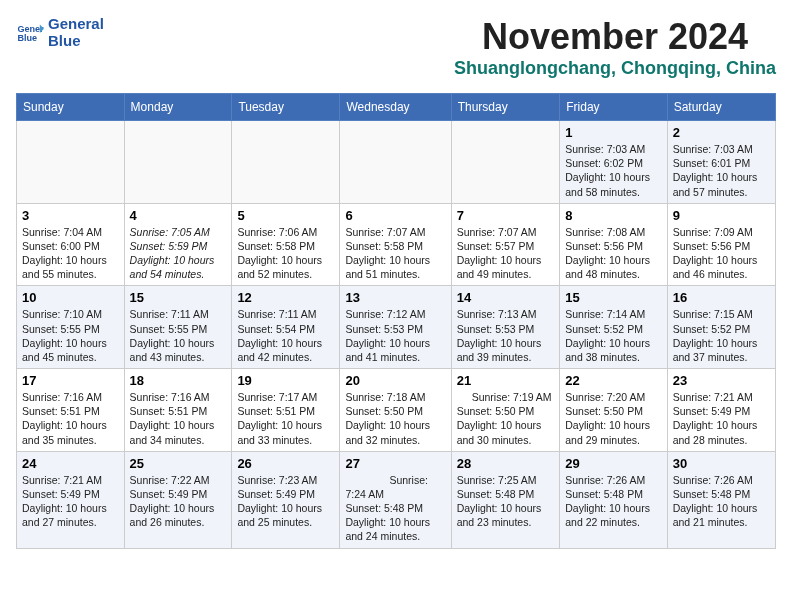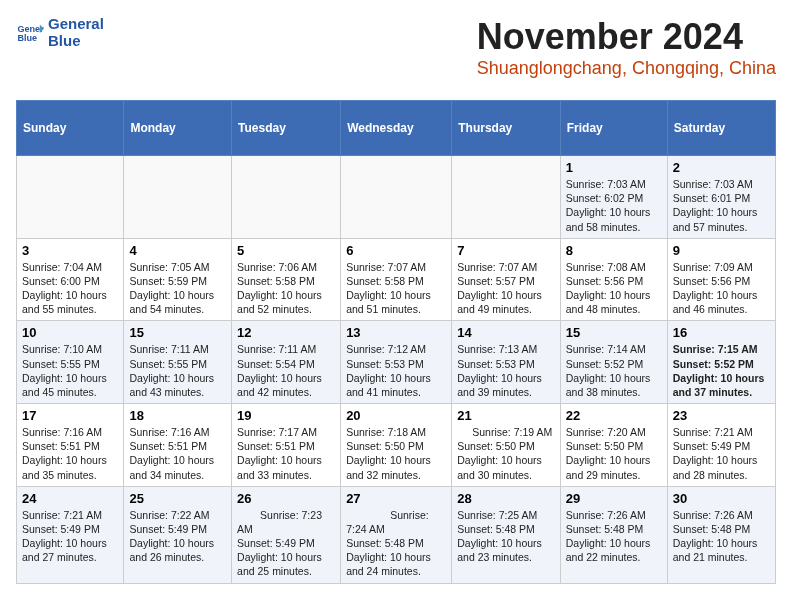--- a/index.html
+++ b/index.html
@@ -14,51 +14,51 @@
       display: flex;
       align-items: center;
       margin-bottom: 4px;
     }
     .logo-icon {
       width: 28px;
       height: 28px;
       margin-right: 4px;
     }
     .title-section {
-      text-align: left;
-      margin-bottom: 15px;
+      text-align: center;
+      margin-bottom: 8px;
     }
     .month-title {
       font-size: 36px;
       font-weight: bold;
       color: #222;
     }
     .location-title {
       font-size: 18px;
-      color: #c2410c;
-      font-weight: normal;
+      color: #0f766e;
+      font-weight: bold;
     }
     .top-row {
       display: flex;
       justify-content: space-between;
       align-items: flex-start;
       margin-bottom: 6px;
     }
     table {
       width: 100%;
       border-collapse: collapse;
       font-size: 11px;
     }
     thead tr th {
       background-color: #3d6cb5;
       color: #fff;
       text-align: left;
-      padding: 20px 6px;
+      padding: 6px 6px;
       font-size: 12px;
-      font-weight: bold;
+      font-weight: normal;
       border: 1px solid #5580c0;
     }
     tbody tr td {
       border: 1px solid #ccc;
       vertical-align: top;
       padding: 4px 5px;
       min-height: 80px;
       width: 113px;
     }
     tbody tr:nth-child(odd) td {
@@ -126,21 +126,21 @@
 Sunset: 6:02 PM
 Daylight: 10 hours and 58 minutes.</span></td>
         <td><span class="day-num">2</span><span class="day-info" style="white-space: pre-line;">Sunrise: 7:03 AM
 Sunset: 6:01 PM
 Daylight: 10 hours and 57 minutes.</span></td>
       </tr>
       <tr>
         <td><span class="day-num">3</span><span class="day-info" style="white-space: pre-line;">Sunrise: 7:04 AM
 Sunset: 6:00 PM
 Daylight: 10 hours and 55 minutes.</span></td>
-        <td><span class="day-num">4</span><span class="day-info" style="white-space: pre-line;">Sunrise: 7:05 AM
+        <td><span class="day-num">4</span><span class="day-info" style="white-space: pre-line; font-style: italic;">Sunrise: 7:05 AM
 Sunset: 5:59 PM
 Daylight: 10 hours and 54 minutes.</span></td>
         <td><span class="day-num">5</span><span class="day-info" style="white-space: pre-line;">Sunrise: 7:06 AM
 Sunset: 5:58 PM
 Daylight: 10 hours and 52 minutes.</span></td>
         <td><span class="day-num">6</span><span class="day-info" style="white-space: pre-line;">Sunrise: 7:07 AM
 Sunset: 5:58 PM
 Daylight: 10 hours and 51 minutes.</span></td>
         <td><span class="day-num">7</span><span class="day-info" style="white-space: pre-line;">Sunrise: 7:07 AM
 Sunset: 5:57 PM
@@ -164,21 +164,21 @@
 Daylight: 10 hours and 42 minutes.</span></td>
         <td><span class="day-num">13</span><span class="day-info" style="white-space: pre-line;">Sunrise: 7:12 AM
 Sunset: 5:53 PM
 Daylight: 10 hours and 41 minutes.</span></td>
         <td><span class="day-num">14</span><span class="day-info" style="white-space: pre-line;">Sunrise: 7:13 AM
 Sunset: 5:53 PM
 Daylight: 10 hours and 39 minutes.</span></td>
         <td><span class="day-num">15</span><span class="day-info" style="white-space: pre-line; text-align: center;">Sunrise: 7:14 AM
 Sunset: 5:52 PM
 Daylight: 10 hours and 38 minutes.</span></td>
-        <td><span class="day-num">16</span><span class="day-info" style="white-space: pre-line; font-weight: bold;">Sunrise: 7:15 AM
+        <td><span class="day-num">16</span><span class="day-info" style="white-space: pre-line;">Sunrise: 7:15 AM
 Sunset: 5:52 PM
 Daylight: 10 hours and 37 minutes.</span></td>
       </tr>
       <tr>
         <td><span class="day-num">17</span><span class="day-info" style="white-space: pre-line;">Sunrise: 7:16 AM
 Sunset: 5:51 PM
 Daylight: 10 hours and 35 minutes.</span></td>
         <td><span class="day-num">18</span><span class="day-info" style="white-space: pre-line;">Sunrise: 7:16 AM
 Sunset: 5:51 PM
 Daylight: 10 hours and 34 minutes.</span></td>
@@ -198,21 +198,21 @@
 Sunset: 5:49 PM
 Daylight: 10 hours and 28 minutes.</span></td>
       </tr>
       <tr>
         <td><span class="day-num">24</span><span class="day-info" style="white-space: pre-line;">Sunrise: 7:21 AM
 Sunset: 5:49 PM
 Daylight: 10 hours and 27 minutes.</span></td>
         <td><span class="day-num">25</span><span class="day-info" style="white-space: pre-line; text-align: right;">Sunrise: 7:22 AM
 Sunset: 5:49 PM
 Daylight: 10 hours and 26 minutes.</span></td>
-        <td><span class="day-num">26</span><span class="day-info" style="white-space: pre-line; margin-left: 23px;">Sunrise: 7:23 AM
+        <td><span class="day-num">26</span><span class="day-info" style="white-space: pre-line;">Sunrise: 7:23 AM
 Sunset: 5:49 PM
 Daylight: 10 hours and 25 minutes.</span></td>
         <td><span class="day-num">27</span><span class="day-info" style="white-space: pre-line; margin-left: 44px;">Sunrise: 7:24 AM
 Sunset: 5:48 PM
 Daylight: 10 hours and 24 minutes.</span></td>
         <td><span class="day-num">28</span><span class="day-info" style="white-space: pre-line;">Sunrise: 7:25 AM
 Sunset: 5:48 PM
 Daylight: 10 hours and 23 minutes.</span></td>
         <td><span class="day-num">29</span><span class="day-info" style="white-space: pre-line;">Sunrise: 7:26 AM
 Sunset: 5:48 PM

